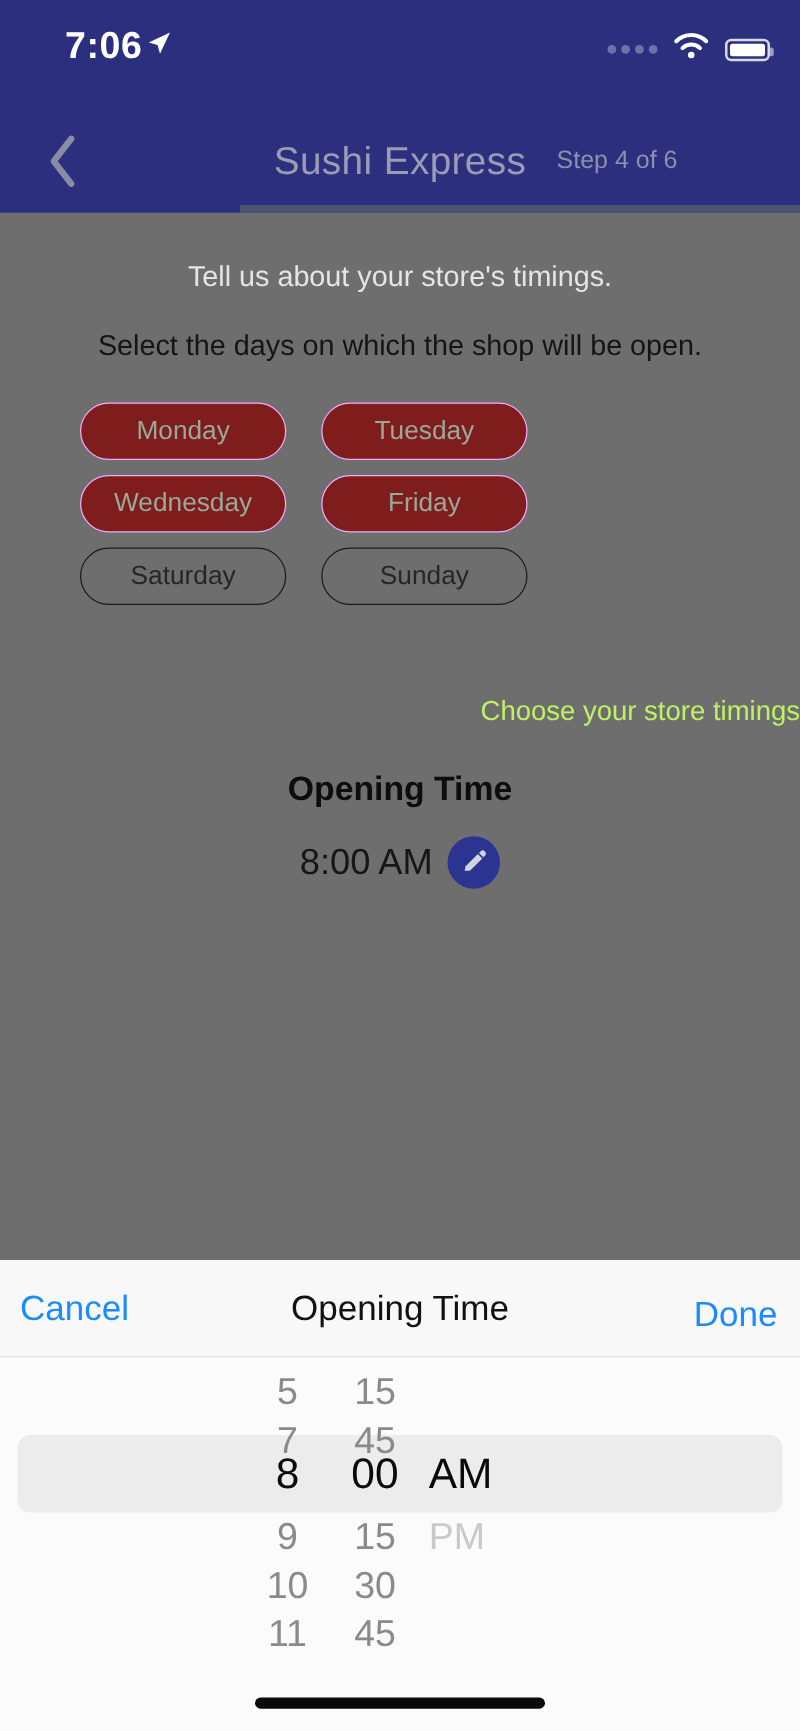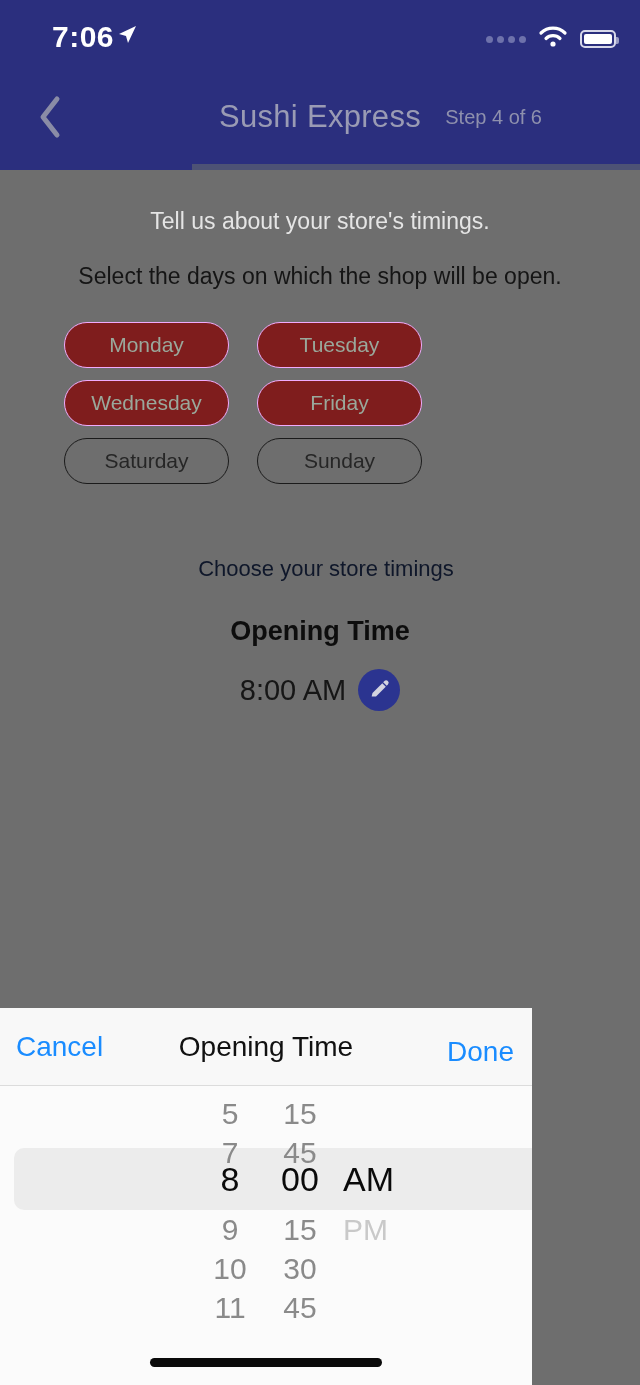--- a/index.html
+++ b/index.html
@@ -40,21 +40,21 @@
     width:36px; height:18px; border:2px solid #d8d9ea;
     border-radius:5px; position:relative; padding:2px;
   }
   .batt::after {
     content:""; position:absolute; right:-5px; top:5px;
     width:3px; height:7px; background:#9a9cc4; border-radius:0 2px 2px 0;
   }
   .batt i { display:block; height:100%; width:100%; background:#ffffff; border-radius:2px; }
 
   .navrow {
-    position:absolute; top:68px; left:0; width:564px; height:98px;
+    position:absolute; top:80px; left:0; width:564px; height:98px;
     display:flex; align-items:center;
   }
   .backbtn {
     position:absolute; left:26px; top:50%; transform:translateY(-50%);
     width:48px; height:48px; display:flex; align-items:center; justify-content:center;
   }
   .nav-title {
     position:absolute; left:0; width:640px; text-align:center;
     font-size:31px; color:#9a9bb4; letter-spacing:0.3px;
   }
@@ -88,21 +88,21 @@
   }
   .pill {
     width:165px; height:46px; border-radius:23px;
     display:flex; align-items:center; justify-content:center;
     font-size:21px;
   }
   .pill.on { background:#7f1d1d; color:#9aa89b; border:1px solid #f0abfc; }
   .pill.off { background:transparent; color:#262626; border:1.6px solid #1b1b1b; }
 
   .timings-title {
-    text-align:center; font-size:22px; color:#0f172a; margin-top:72px;padding-left:12px;
+    text-align:right; font-size:22px; color:#bef264; margin-top:72px;padding-left:12px;
   }
   .timegrid {
     margin-top:34px; display:flex; justify-content:center; gap:58px;
   }
   .tcol { width:250px; text-align:center; }
   .tlabel { font-size:27px; font-weight:bold; color:#0d0d0d; }
   .trow {
     margin-top:22px; display:flex; align-items:center; justify-content:center; gap:12px;
   }
   .tval { font-size:29px; color:#161616; }
@@ -114,21 +114,21 @@
   .custom {
     margin-top:46px; text-align:center; font-size:20px; color:#161616;
   }
   .custom a {
     color:#161616; text-decoration:none;
     border-bottom:1.6px solid #161616; padding-bottom:3px; margin-left:6px;
   }
 
   
   .sheet {
-    position:absolute; left:0; bottom:0; width:532px; height:377px;
+    position:absolute; left:0; bottom:0; width:640px; height:377px;
     background:#f8f8f8;
   }
   .sheet-head {
     position:relative; height:78px; background:#f8f8f8;
     border-bottom:1px solid #dcdcdc;
     display:flex; align-items:center;
   }
   .sheet-cancel {
     position:absolute; left:16px; font-size:28px; color:#1a8cff;
   }

